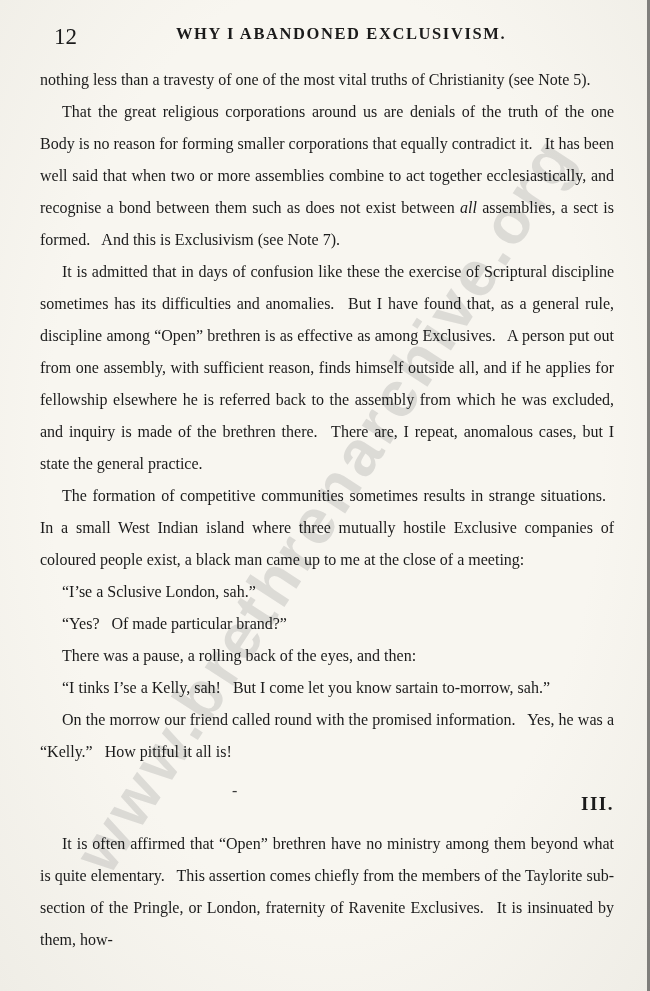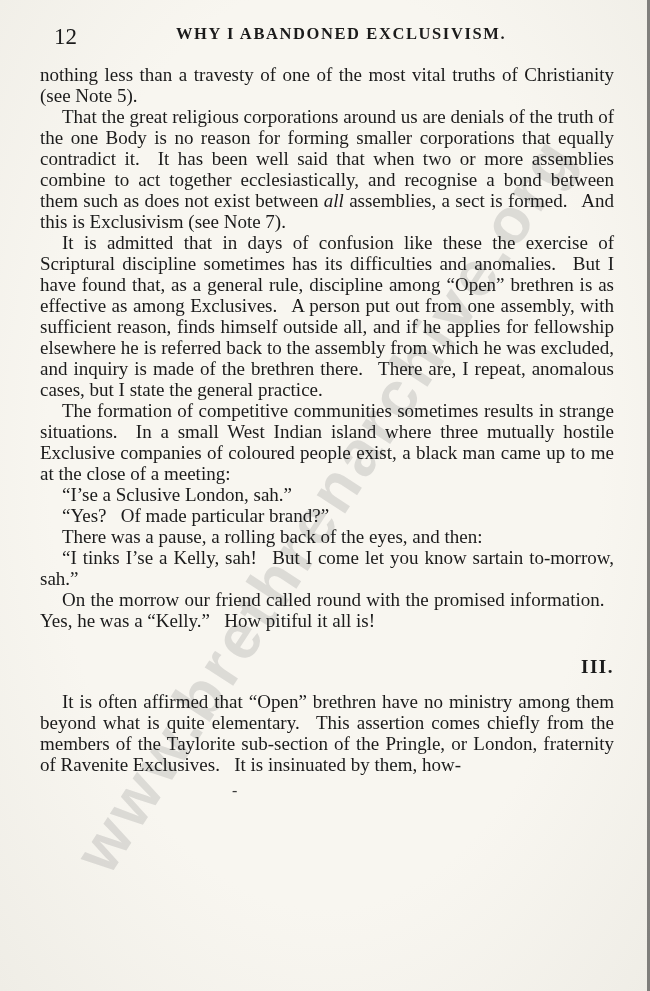--- a/index.html
+++ b/index.html
@@ -36,21 +36,21 @@
   }
   .running-title {
     text-align:center; font-size:16.5px; letter-spacing:1.6px;
     font-weight:600; padding-top:2px;padding-left:32px;
   }
   .content {
     position:absolute; top:64px; left:40px; width:574px;
     text-align:justify; z-index:2;
   }
   .para {
-    margin:0; font-size:19px; line-height:21px;font-family:Liberation Serif, serif;
+    margin:0; font-size:16px; line-height:32px;font-family:Liberation Serif, serif;
   }
   .indent { text-indent:22px; }
   .italic { font-style:italic; }
   .section-heading {
     text-align:right; font-size:19px; letter-spacing:1.5px;
     margin:25px 0 13px 0; font-weight:600;
   }
   .scan-artifact-dash {
     position:absolute; left:232px; top:782px; z-index:2;
     font-size:16px; color:#3a3a3a;

